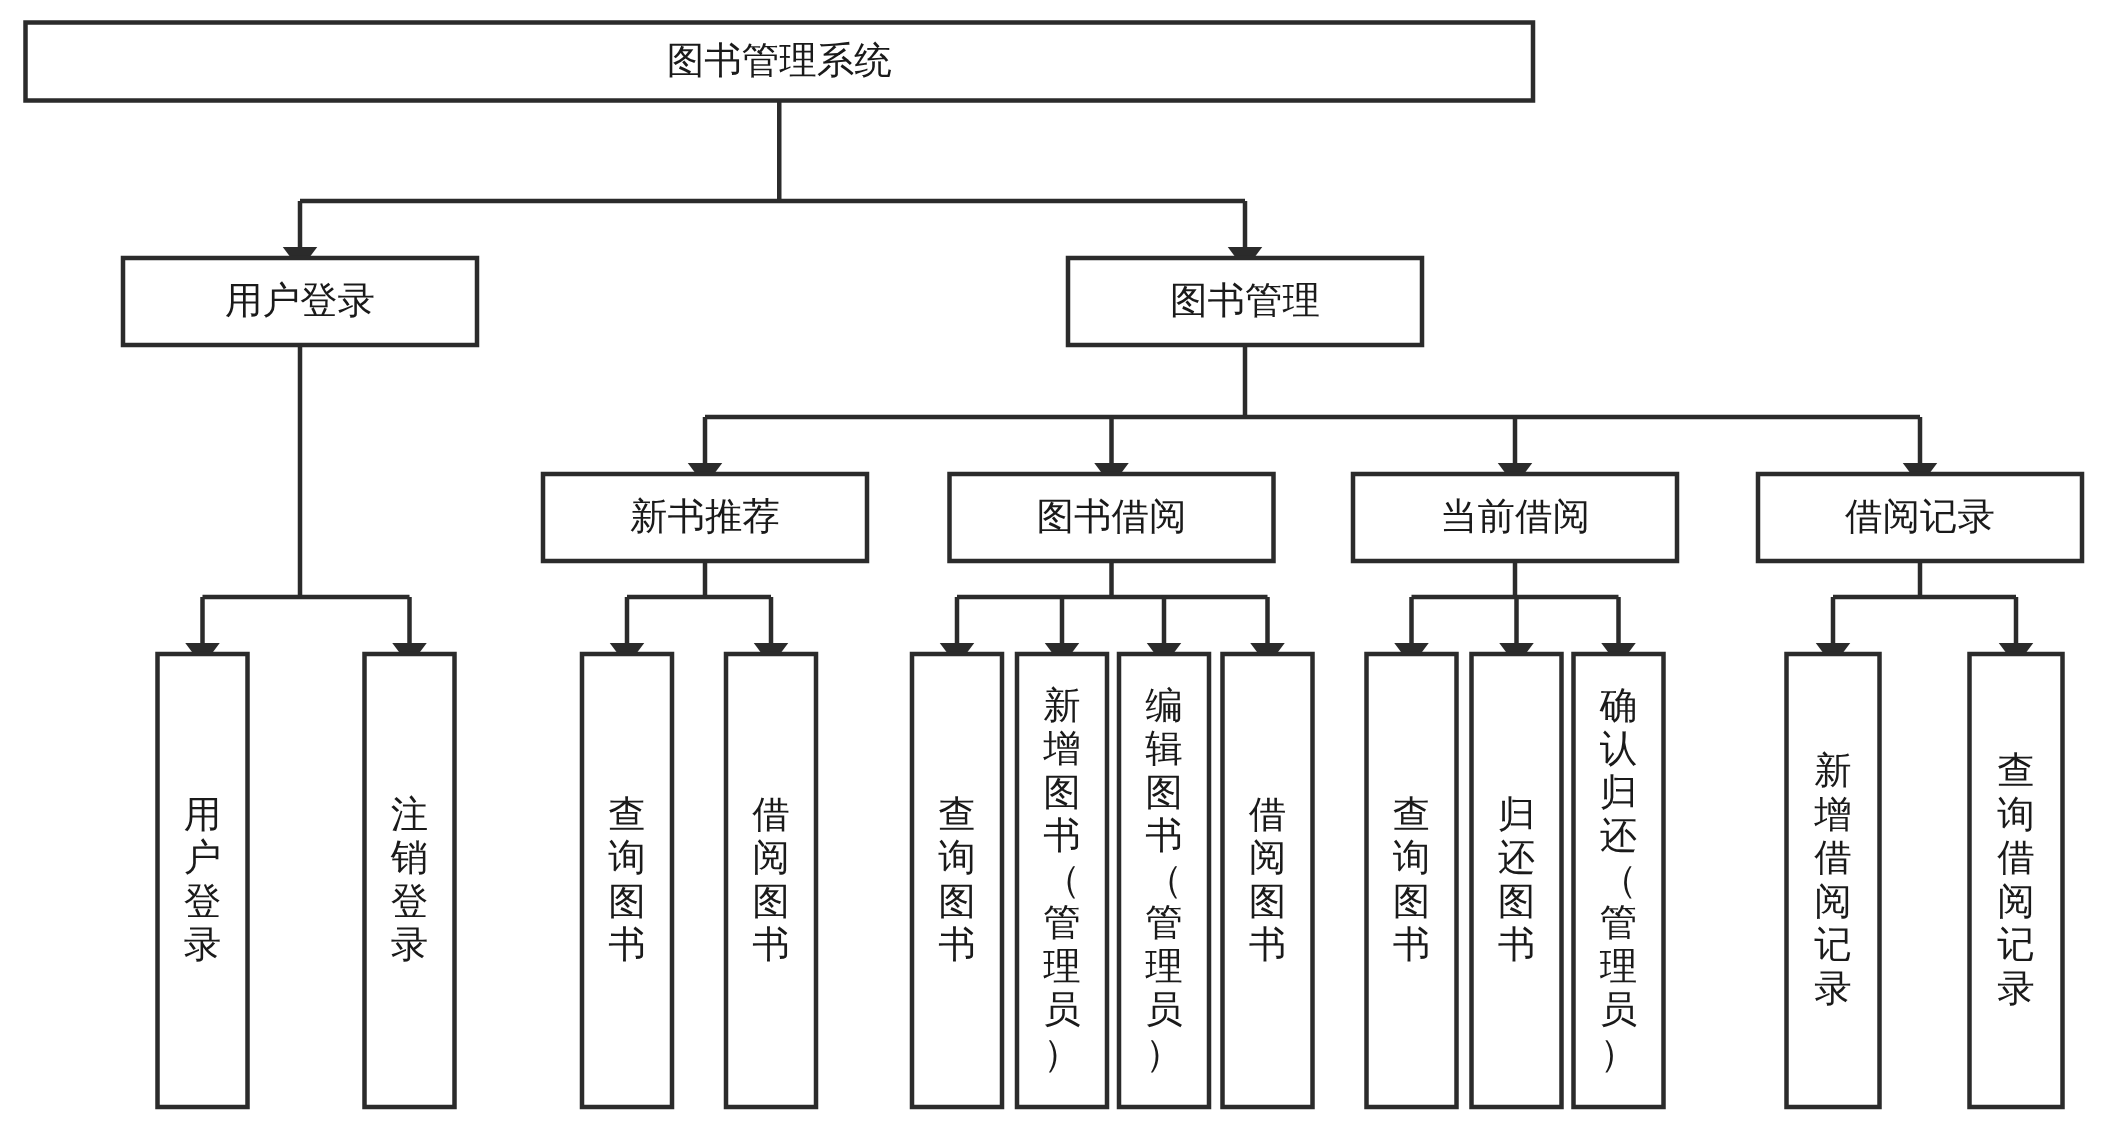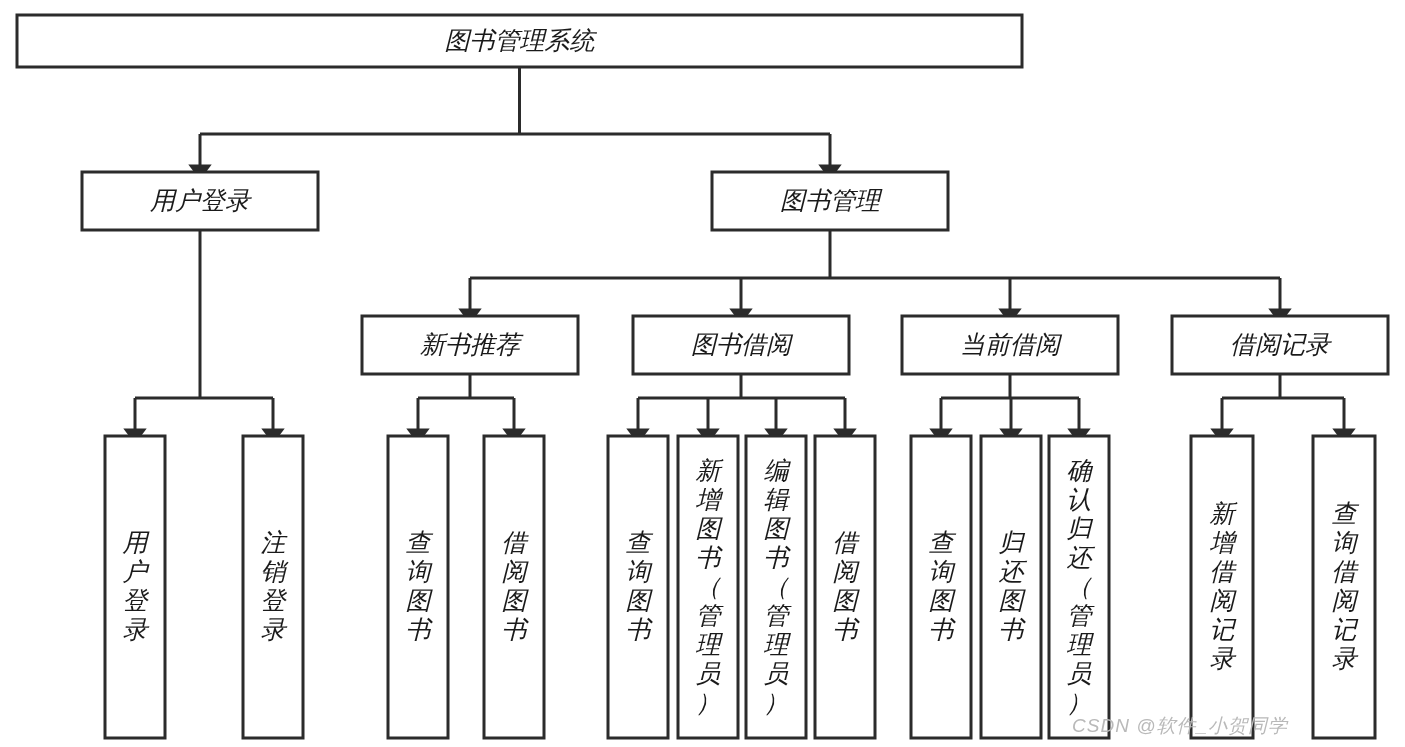--- a/index.html
+++ b/index.html
@@ -11,21 +11,20 @@
     width: 1405px;
     height: 747px;
     font-family: "Liberation Sans", "DejaVu Sans", sans-serif;
     overflow: hidden;
   }
   #diagram-root {
     position: relative;
     width: 1298px;
     height: 747px;
     background: #ffffff;
-    font-style: italic;
   }
   svg.diagram-canvas {
     position: absolute;
     left: 0;
     top: 0;
     width: 1405px;
     height: 747px;
   }
   .node-box {
     fill: #ffffff;
@@ -198,14 +197,13 @@
           <rect x="1191" y="436" width="62" height="302" class="node-box"></rect>
           <text x="1222" y="522" class="node-label-vertical"><tspan x="1222" dy="0">新</tspan><tspan x="1222" dy="29">增</tspan><tspan x="1222" dy="29">借</tspan><tspan x="1222" dy="29">阅</tspan><tspan x="1222" dy="29">记</tspan><tspan x="1222" dy="29">录</tspan></text>
         </g>
         <g>
           <rect x="1313" y="436" width="62" height="302" class="node-box"></rect>
           <text x="1344" y="522" class="node-label-vertical"><tspan x="1344" dy="0">查</tspan><tspan x="1344" dy="29">询</tspan><tspan x="1344" dy="29">借</tspan><tspan x="1344" dy="29">阅</tspan><tspan x="1344" dy="29">记</tspan><tspan x="1344" dy="29">录</tspan></text>
         </g>
       </g>
   </svg>
 
-  <div class="watermark">CSDN @软件_小贺同学</div>
 </div>
 
 </body></html>

